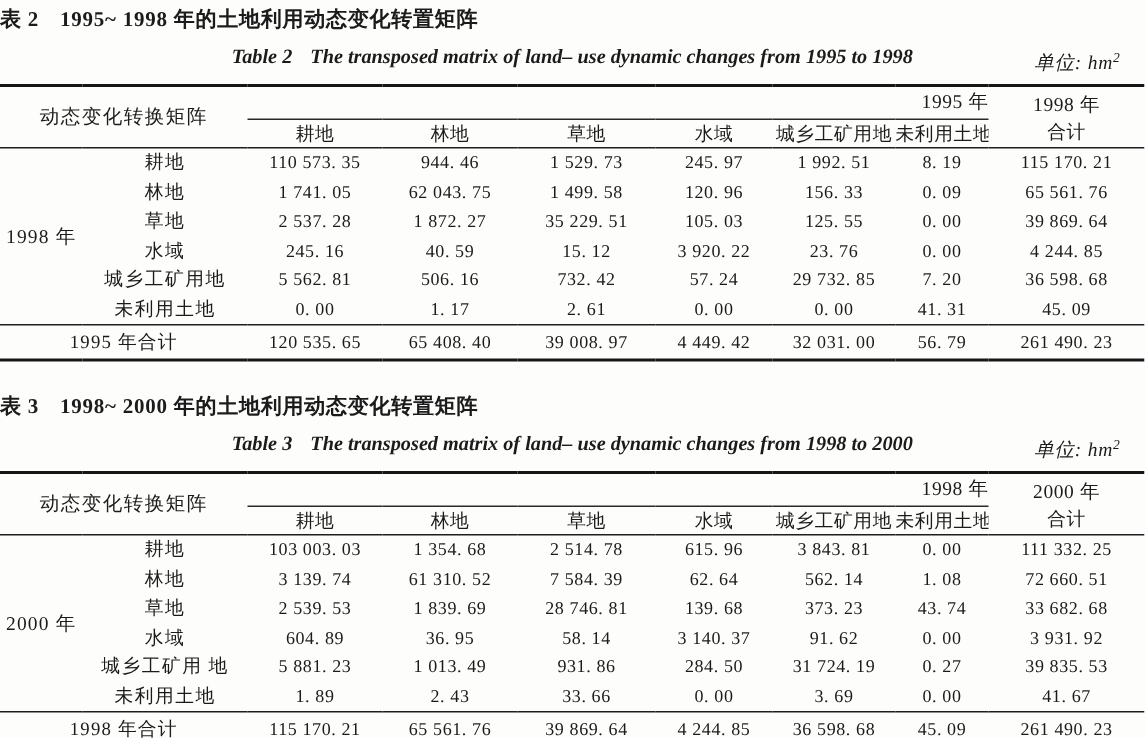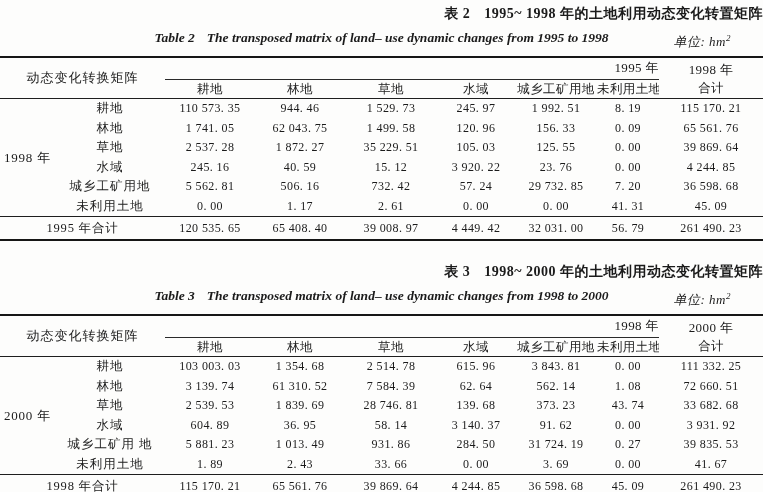--- a/index.html
+++ b/index.html
@@ -6,41 +6,41 @@
     margin: 0; padding: 0;
     width: 763px; height: 492px;
     background: #fdfdfc;
     overflow: hidden;
     font-family: "Liberation Serif", "DejaVu Serif", serif;
     color: #1b1b1b;
   }
   .page { width: 763px; padding-top: 4px; box-sizing: border-box; }
 
   .caption-zh {
-    text-align: right;
+    text-align: left;
     font-weight: bold;
     font-size: 14px;
     letter-spacing: 0.5px;
     line-height: 19px;
   }
   .caption-zh .cap-label { margin-right: 14px; }
   .caption-en-row {
     position: relative;
     text-align: center;
     font-weight: bold;
     font-size: 13.5px;
     line-height: 18px;
     margin-top: 6px;
     margin-bottom: 9px;
     font-style: italic;
   }
   .caption-en-row .cap-label { margin-right: 12px; }
   .unit {
     position: absolute;
-    right: 32px; top: 0;
+    right: 16px; top: 0;
     font-weight: normal;
     font-size: 13px;
     letter-spacing: 0.5px;
   }
   .unit sup { font-size: 9px; }
 
   table.mtable {
     width: 763px;
     border-collapse: collapse;
     table-layout: fixed;

